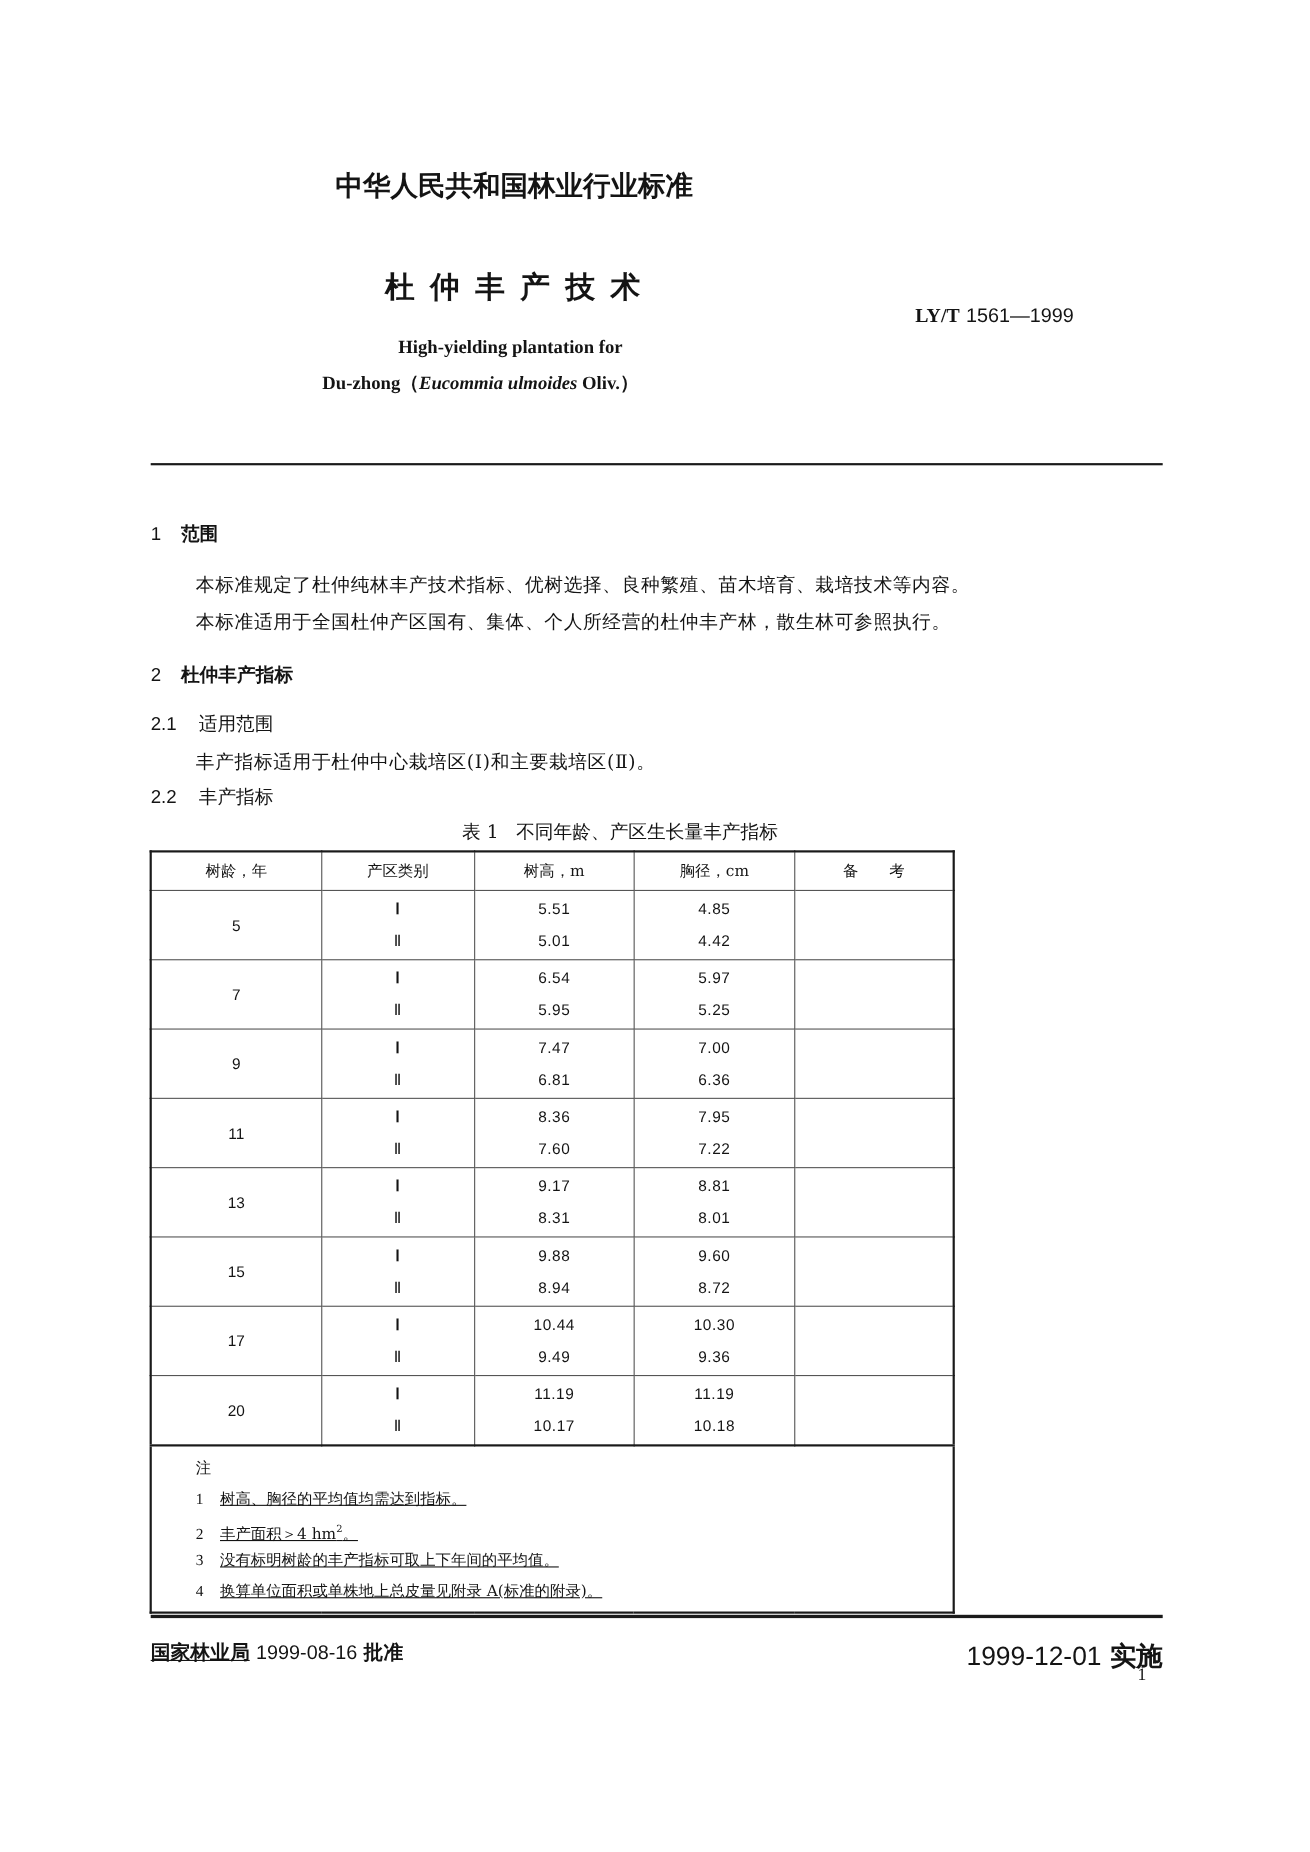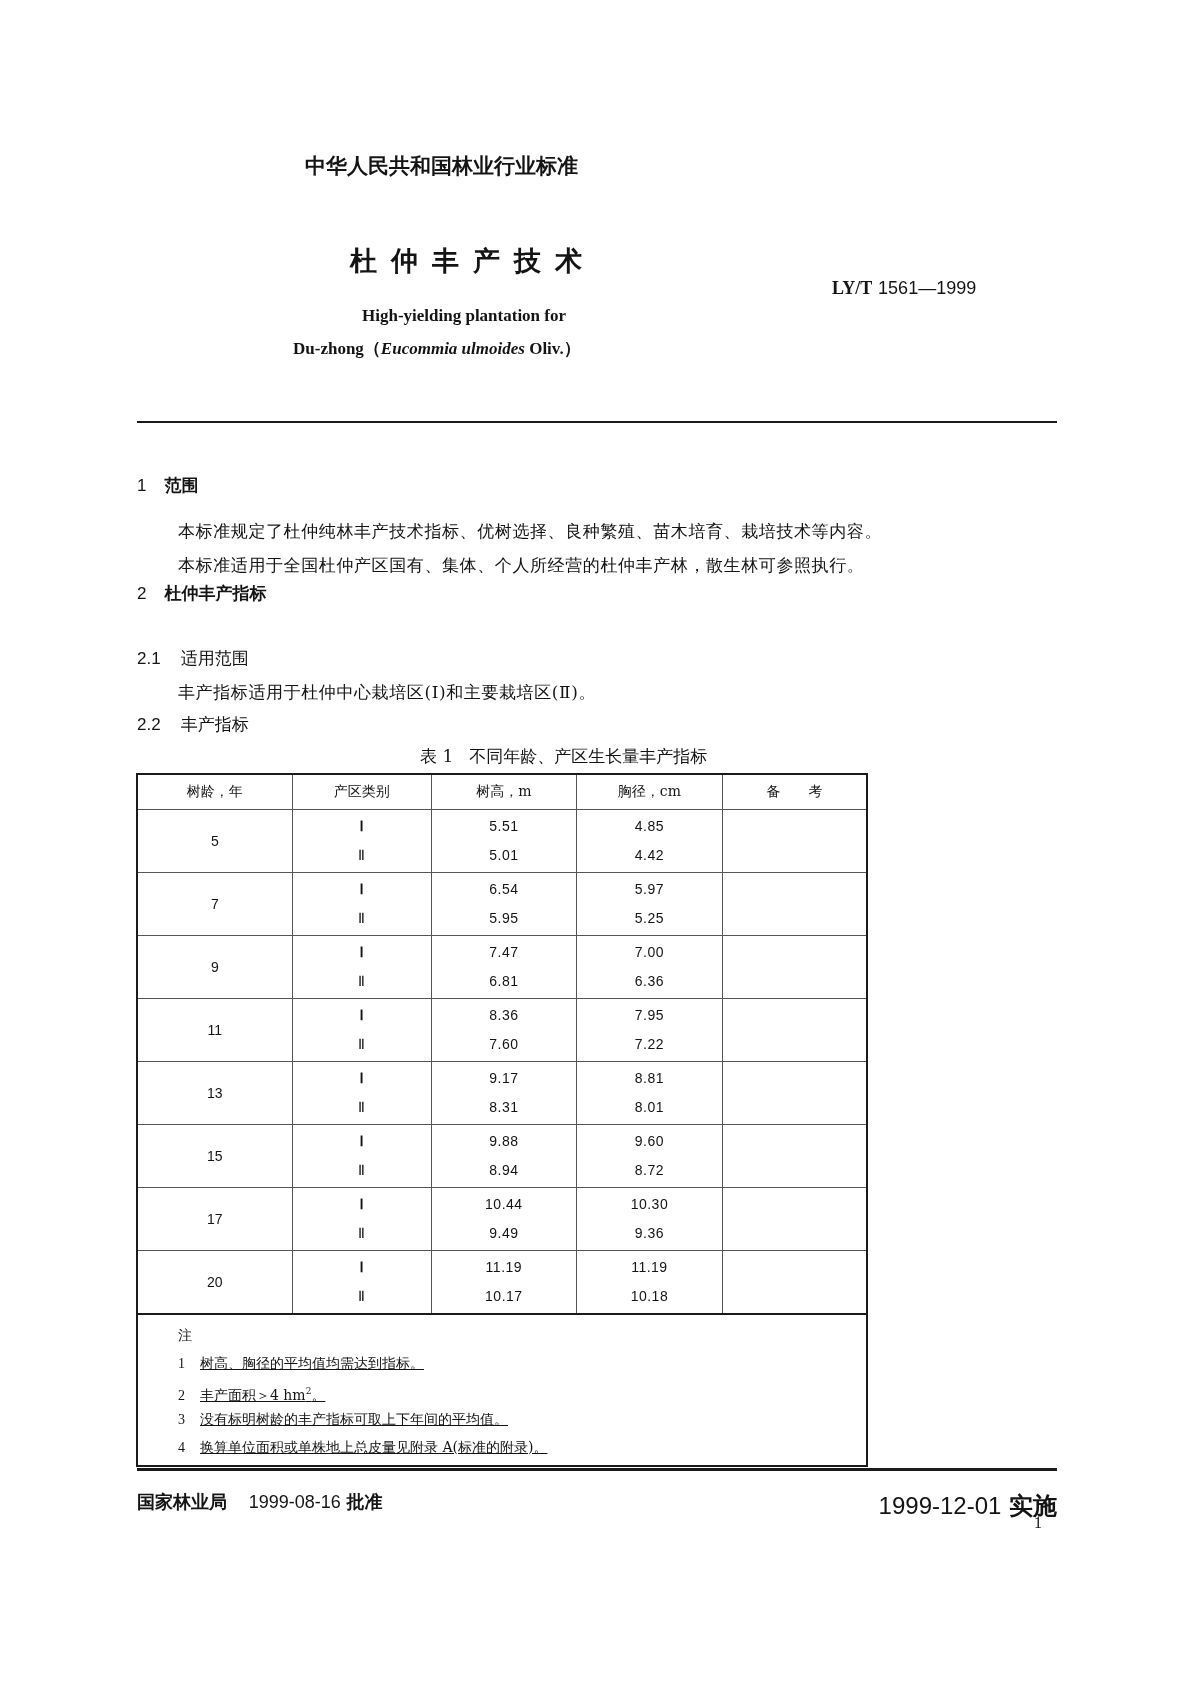--- a/index.html
+++ b/index.html
@@ -6,39 +6,39 @@
   body {
     width: 1191px; height: 1684px; position: relative; overflow: hidden;
     font-family: "DejaVu Serif", "Liberation Serif", serif;
     color: #141414;
   }
   .abs { position: absolute; }
   .sans-bold { font-family: "DejaVu Sans", "Liberation Sans", sans-serif; font-weight: bold; }
   .serif { font-family: "DejaVu Serif", "Liberation Serif", serif; }
   .tnr { font-family: "Liberation Serif", "DejaVu Serif", serif; }
 
-  #std-header { left: 305px; top: 152px; font-size: 21px; letter-spacing: 0px; }
+  #std-header { left: 305px; top: 152px; font-size: 25px; letter-spacing: 0px; }
   #doc-title { left: 350px; top: 243px; font-size: 27px; letter-spacing: 14px; }
   #doc-code { left: 832px; top: 277px; font-size: 18px; }
   #doc-code .code-prefix { font-family: "Liberation Serif", serif; font-weight: bold; }
   #doc-code .code-num { font-family: "Liberation Sans", sans-serif; }
   #en-title-1 { left: 362px; top: 306px; font-size: 17px; font-weight: bold; }
   #en-title-2 { left: 293px; top: 337px; font-size: 17px; }
   #en-title-2 .b { font-weight: bold; }
   #en-title-2 .i { font-style: italic; font-weight: bold; }
 
   .rule { background: #1a1a1a; height: 2px; }
   #top-rule { left: 137px; top: 421px; width: 920px; }
   #bottom-rule { left: 137px; top: 1468px; width: 920px; height: 3px; }
 
   .h1 { font-size: 17px; }
   .h1 .num { font-family: "Liberation Sans", sans-serif; font-weight: normal; margin-right: 18px; }
   .h1 .txt { font-family: "DejaVu Sans", sans-serif; font-weight: bold; }
   #sec1 { left: 137px; top: 474px; }
-  #sec2 { left: 137px; top: 582px; }
+  #sec2 { left: 137px; top: 602px; }
 
   .para { font-size: 17px; letter-spacing: 0.6px; }
   #p1 { left: 178px; top: 520px; }
   #p2 { left: 178px; top: 554px; }
 
   .h2 { font-size: 17px; text-align: right; }
   .h2 .num { font-family: "Liberation Sans", sans-serif; margin-right: 20px; }
   #sec21 { left: 137px; top: 647px; }
   #p21 { left: 178px; top: 681px; }
   #sec22 { left: 137px; top: 713px; }
@@ -65,22 +65,22 @@
   #table-1 td.col-h { width: 181px; }
   #table-1 td.col-d { width: 182px; }
   #table-1 td.col-note { width: 178px; }
   #table-1 tr.notes-row td { text-align: left; padding: 6px 0 4px 40px; font-size: 14px; border-top: 2px solid #1a1a1a; }
   .note-head { height: 28px; line-height: 28px; }
   .note-line { height: 28px; line-height: 28px; text-decoration: underline; }
   .note-line .n { display: inline-block; width: 22px; font-family: "Liberation Serif", serif; }
   sup { font-size: 9px; }
 
   #footer-left { left: 137px; top: 1490px; font-size: 18px; }
-  #footer-left .agency { font-family: "DejaVu Sans", sans-serif; font-weight: bold; }
-  #footer-left .date, #footer-right .date { font-family: "Liberation Sans", sans-serif; margin-left: 16px; }
+  #footer-left .agency { font-family: "DejaVu Sans", sans-serif; font-weight: bold; text-decoration: underline; }
+  #footer-left .date, #footer-right .date { font-family: "Liberation Sans", sans-serif; }
   #footer-left .act, #footer-right .act { font-family: "DejaVu Sans", sans-serif; font-weight: bold; }
   #footer-right { right: 134px; top: 1490px; font-size: 24px; }
   #page-number { left: 1034px; top: 1514px; font-size: 16px; font-family: "Liberation Serif", serif; }
 </style>
 </head>
 <body>
 
 <div id="std-header" class="abs sans-bold">中华人民共和国林业行业标准</div>
 <div id="doc-title" class="abs sans-bold">杜仲丰产技术</div>
 <div id="doc-code" class="abs">

